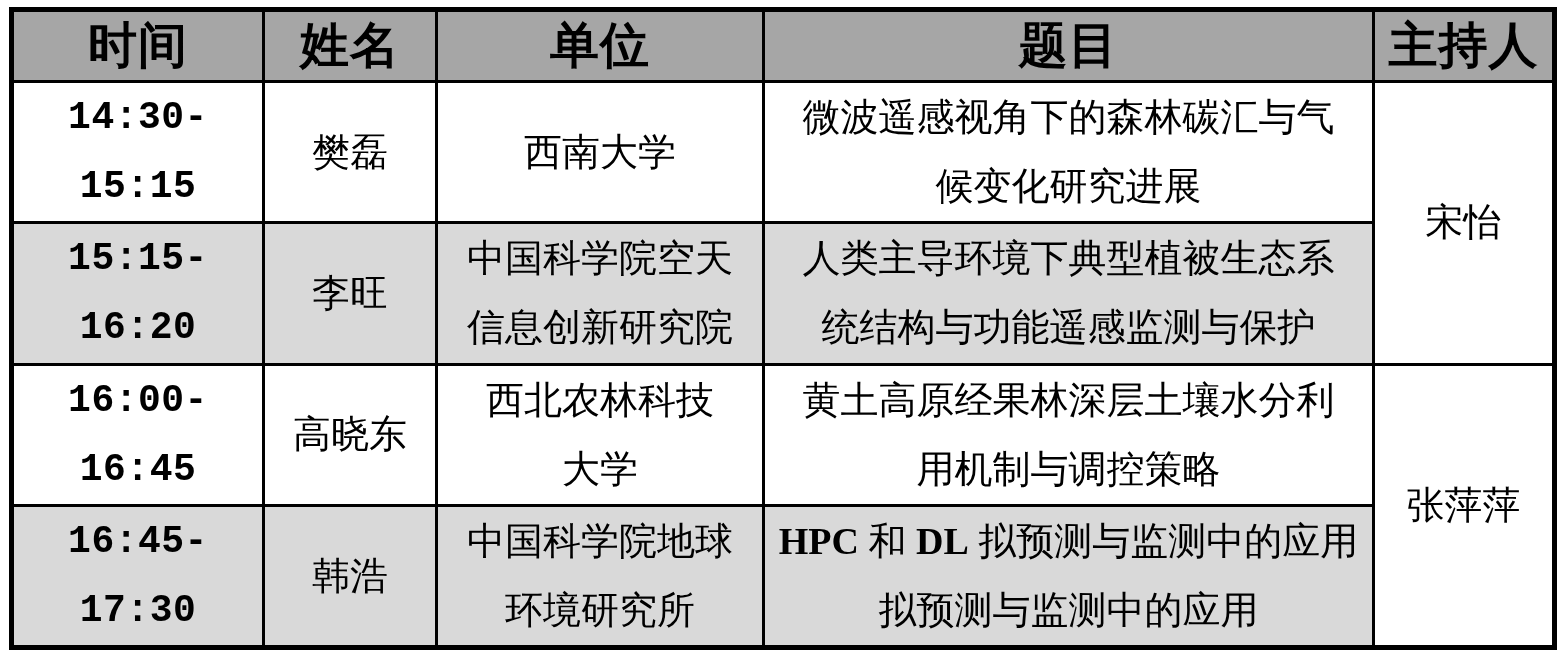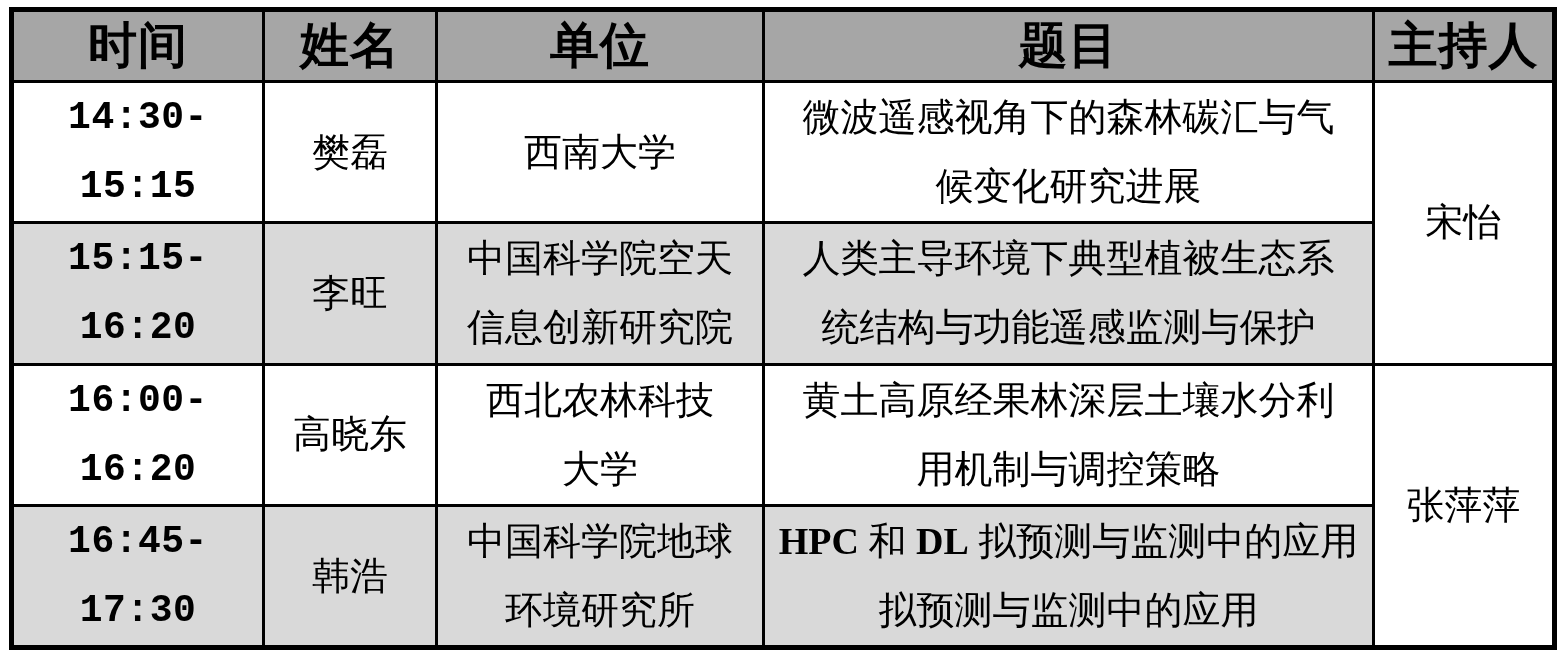--- a/index.html
+++ b/index.html
@@ -91,21 +91,21 @@
         <td class="title">微波遥感视角下的森林碳汇与气<br>候变化研究进展</td>
         <td class="host" rowspan="2">宋怡</td>
       </tr>
       <tr class="shaded">
         <td class="time">15:15-16:20</td>
         <td class="name">李旺</td>
         <td class="org">中国科学院空天<br>信息创新研究院</td>
         <td class="title">人类主导环境下典型植被生态系<br>统结构与功能遥感监测与保护</td>
       </tr>
       <tr>
-        <td class="time">16:00-16:20</td>
+        <td class="time">16:00-16:45</td>
         <td class="name">高晓东</td>
         <td class="org">西北农林科技<br>大学</td>
         <td class="title">黄土高原经果林深层土壤水分利<br>用机制与调控策略</td>
         <td class="host" rowspan="2">张萍萍</td>
       </tr>
       <tr class="shaded">
         <td class="time">16:45-17:30</td>
         <td class="name">韩浩</td>
         <td class="org">中国科学院地球<br>环境研究所</td>
         <td class="title"><span class="b">HPC</span><span> 和 </span><span class="b">DL</span><span> 拟预测与监测中的应用</span><br>拟预测与监测中的应用</td>

